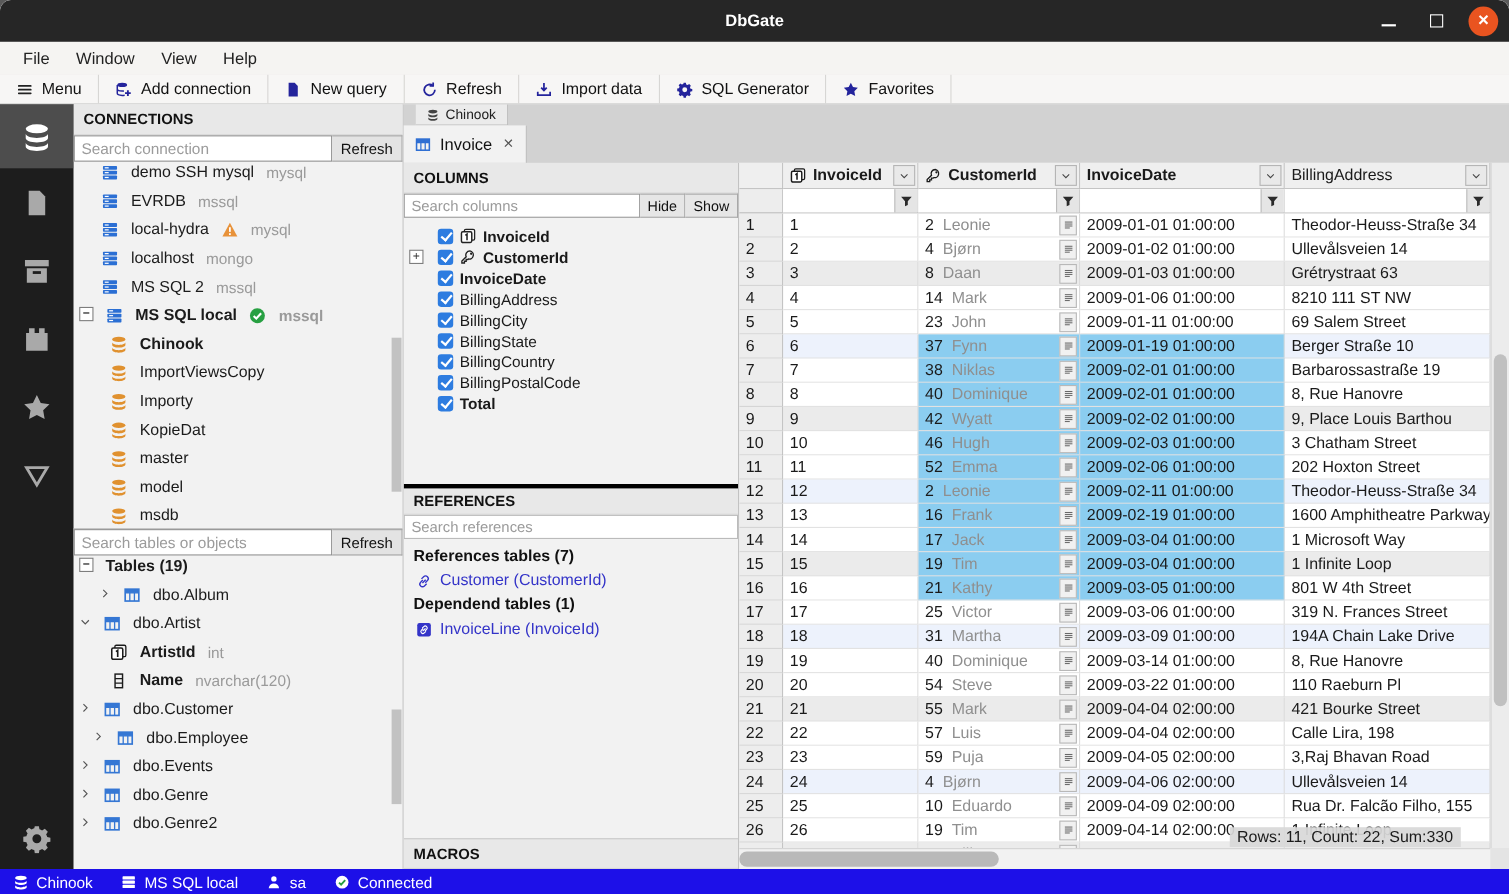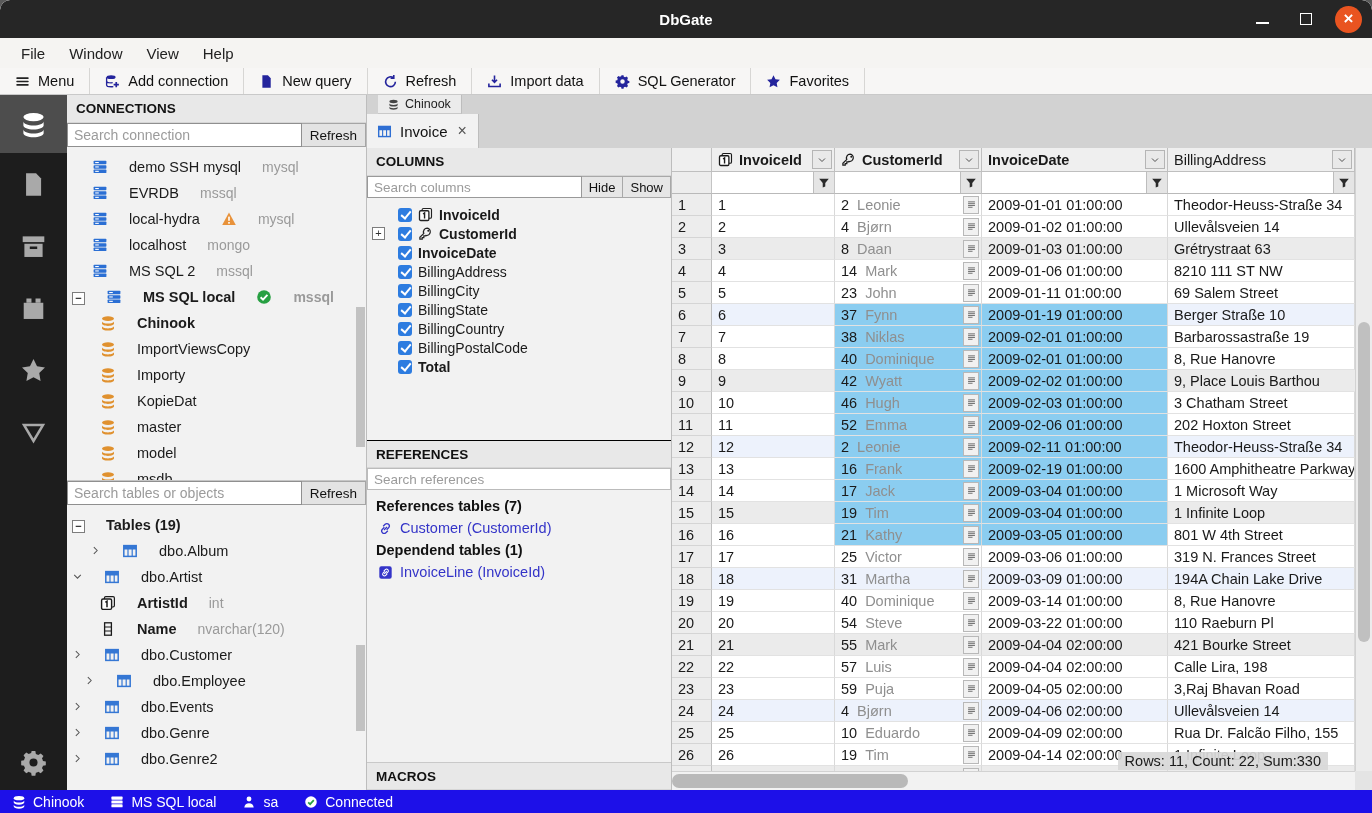--- a/index.html
+++ b/index.html
@@ -40,21 +40,21 @@
   
   .leftcol{width:300px;display:flex;flex-direction:column;background:#f2f2f2;border-right:1px solid #bdbdbd}
   .sec-conn{height:385px;display:flex;flex-direction:column;overflow:hidden}
   .sec-tables{flex:1;display:flex;flex-direction:column;border-top:1px solid #c6c6c6;overflow:hidden}
   .panel-header{height:28px;flex:none;background:#e8e8e8;display:flex;align-items:center;padding-left:9px;font-weight:bold;font-size:13.5px;color:#111;border-bottom:1px solid #d6d6d6}
   .search-row{display:flex;height:24px;flex:none}
   .search-row input{flex:1;min-width:0;border:1px solid #8f8f8f;background:#fff;padding:0 6px;font-size:14px;font-family:inherit;color:#222}
   .search-row input::placeholder{color:#9b9b9b}
   .search-btn{padding:0 8px;background:#e3e3e3;border:1px solid #a5a5a5;border-left:none;font-size:13.5px;font-family:inherit;color:#111}
   .list{flex:1;overflow:hidden;position:relative;padding-top:2px}
-  .t-row{height:26px;display:flex;align-items:flex-end;font-size:14.5px;color:#1b1b1b;gap:21px;padding-left:25px;white-space:nowrap}
+  .t-row{height:26px;display:flex;align-items:flex-start;font-size:14.5px;color:#1b1b1b;gap:11px;padding-left:25px;white-space:nowrap}
   .t-row .icon svg{width:16px;height:16px}
   .bold{font-weight:bold}
   .sub{color:#9a9a9a;font-size:14px}
   .expander{width:13px;height:13px;flex:none;border:1px solid #7d7d7d;background:#fff;font-size:11px;line-height:11px;text-align:center;color:#333}
   .chev{color:#555}
   .chev svg{width:11px;height:11px}
   .c-conn{color:#2b6fd4}
   .c-db{color:#e0912f}
   .c-table{color:#3577d4}
   .c-warn svg,.c-ok svg{width:14px;height:14px}
@@ -75,21 +75,21 @@
   .cols-search{display:flex;height:22px;flex:none}
   .cols-search input{flex:1;min-width:0;border:1px solid #999;background:#fff;padding:0 6px;font-size:13.5px;font-family:inherit}
   .cols-search input::placeholder{color:#9b9b9b}
   .mini-btn{padding:0 7px;background:#e6e6e6;border:1px solid #a8a8a8;border-left:none;font-size:13px;font-family:inherit;color:#111}
   .cols-list{height:242px;flex:none;overflow:hidden;padding-top:7px}
   .chk-row{height:19px;display:flex;align-items:center;gap:6px;padding-left:31px;font-size:14px;position:relative}
   .chk{width:14px;height:14px;background:#2d7ce0;border-radius:3px;position:relative;flex:none}
   .chk::after{content:"";position:absolute;left:4.5px;top:1.5px;width:4px;height:8px;border:solid #fff;border-width:0 2px 2px 0;transform:rotate(40deg)}
   .chk-row .expander{position:absolute;left:5px;top:3px}
   .chk-row .icon svg{width:15px;height:15px;color:#222}
-  .refs-header{border-top:1px solid #000000}
+  .refs-header{border-top:4px solid #000000}
   .refs-search{height:22px;flex:none;display:flex}
   .refs-search input{flex:1;min-width:0;border:1px solid #bbb;background:#fff;padding:0 6px;font-size:13.5px;font-family:inherit}
   .refs-search input::placeholder{color:#9b9b9b}
   .refs-content{flex:1;padding:5px 0 0 9px;font-size:14.5px;overflow:hidden}
   .refs-title{font-weight:bold;height:22px;display:flex;align-items:center;color:#111}
   .ref-link{height:22px;display:flex;align-items:center;gap:7px;color:#3434c8;padding-left:2px}
   .ref-link .icon{color:#3434c8}
   .macros-header{margin-top:auto;border-top:1px solid #c9c9c9}
 
   

